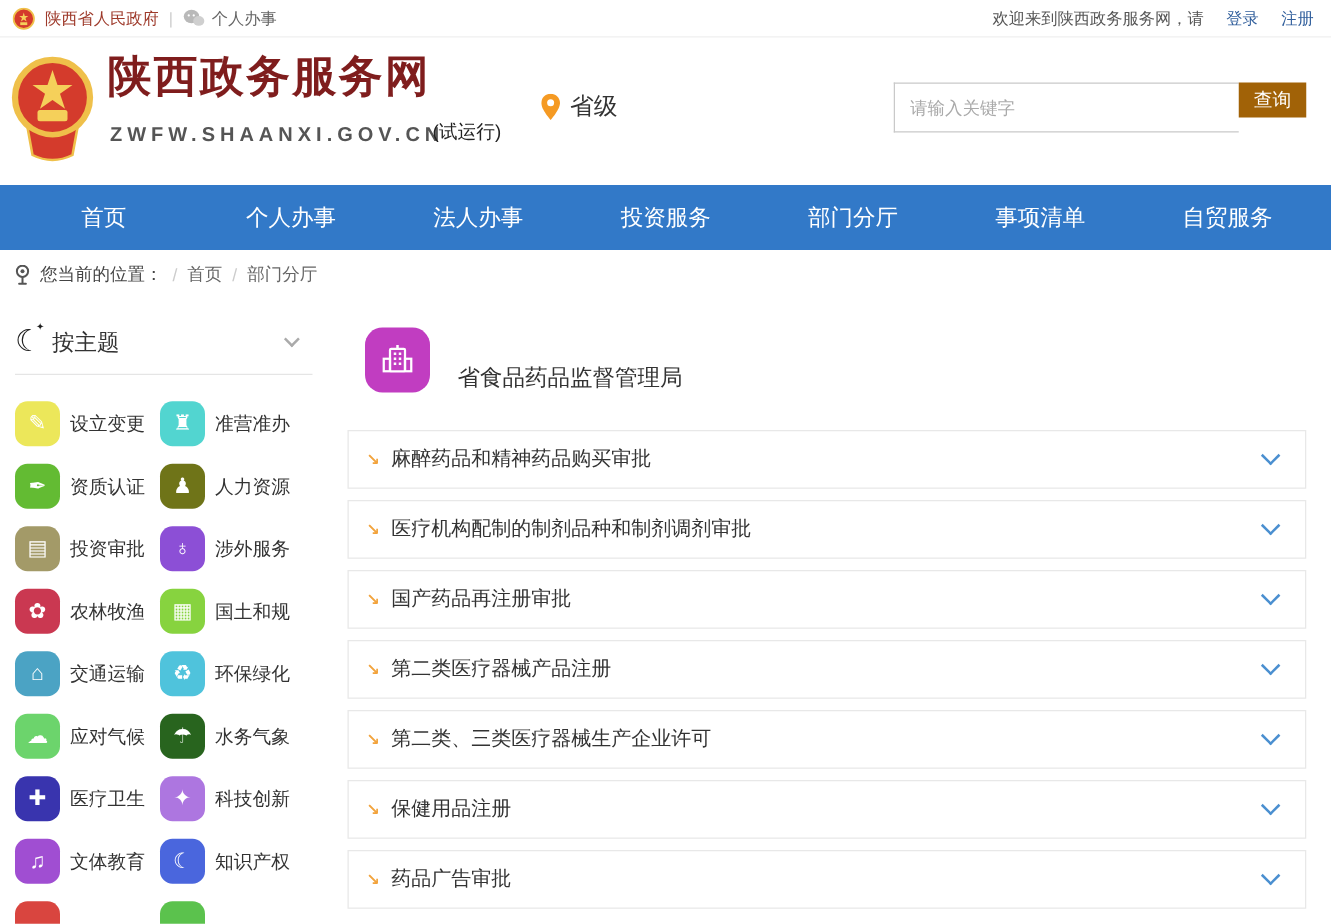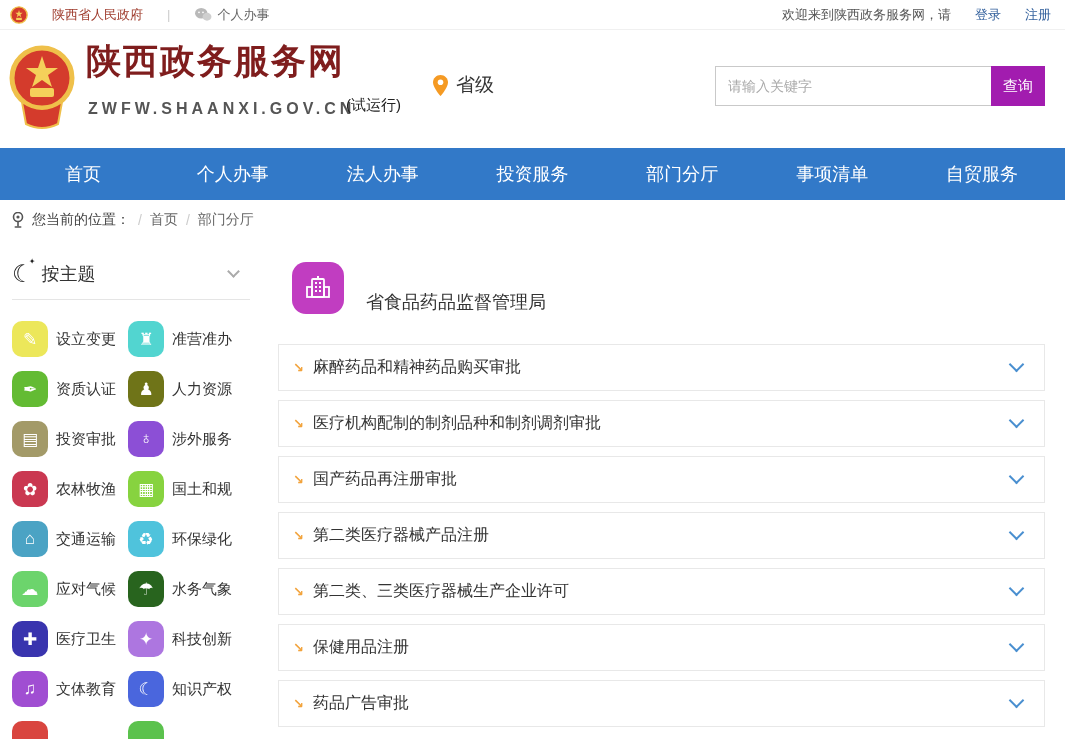--- a/index.html
+++ b/index.html
@@ -2,42 +2,42 @@
 <html><head>
 <meta charset="utf-8">
 <style>
   * { margin:0; padding:0; box-sizing:border-box; }
   html,body { width:1065px; height:739px; overflow:hidden; background:#fff;
     font-family:"Liberation Sans","DejaVu Sans",sans-serif; color:#333; }
 
   
   .topbar { height:30px; display:flex; align-items:center; justify-content:space-between;
     padding:0 14px 0 10px; border-bottom:1px solid #f0f0f0; font-size:13px; }
-  .topbar-left, .topbar-right { display:flex; align-items:center; gap:24px; }
+  .topbar-left, .topbar-right { display:flex; align-items:center; gap:8px; }
   .gov-link { color:#9e3a2b; }
   .topbar-sep { color:#ccc; }
   .wechat-wrap { display:flex; align-items:center; gap:5px; color:#666; }
   .welcome { color:#555; }
-  .auth-link { color:#315f9c; }
+  .auth-link { color:#315f9c; margin-left:10px; }
 
   
   .header { height:118px; position:relative; }
   .emblem-big { position:absolute; left:8px; top:10px; }
   .site-title { position:absolute; left:86px; top:8px; font-size:35px; font-weight:bold;
     color:#7f1d1d; letter-spacing:2px; }
   .site-domain { position:absolute; left:88px; top:70px; font-size:16px; font-weight:bold;
     color:#555; letter-spacing:4px; }
   .trial { position:absolute; left:346px; top:66px; font-size:15px; color:#222; }
   .region { position:absolute; left:433px; top:42px; display:flex; align-items:center; gap:8px;
     font-size:19px; color:#333;justify-content:center; }
   .searchbox { position:absolute; right:20px; top:36px; display:flex; }
   .search-input { width:276px; height:40px; border:1px solid #c9c9c9; border-right:none;
     padding:0 12px; font-size:14px; color:#333; outline:none; }
   .search-input::placeholder { color:#aaa; }
-  .search-btn { width:54px; height:40px; background:#a21caf; color:#fff; border:none;
+  .search-btn { width:54px; height:28px; background:#a16207; color:#fff; border:none;
     font-size:15px; cursor:pointer; }
 
   
   .nav { height:52px; background:#3279c8; display:flex; align-items:stretch; padding:0 8px; }
   .nav-item { flex:1; display:flex; align-items:center; justify-content:center;
     color:#fff; font-size:18px; cursor:pointer; }
 
   
   .breadcrumb { height:40px; display:flex; align-items:center; gap:8px; padding:0 12px;
     font-size:14px; }

